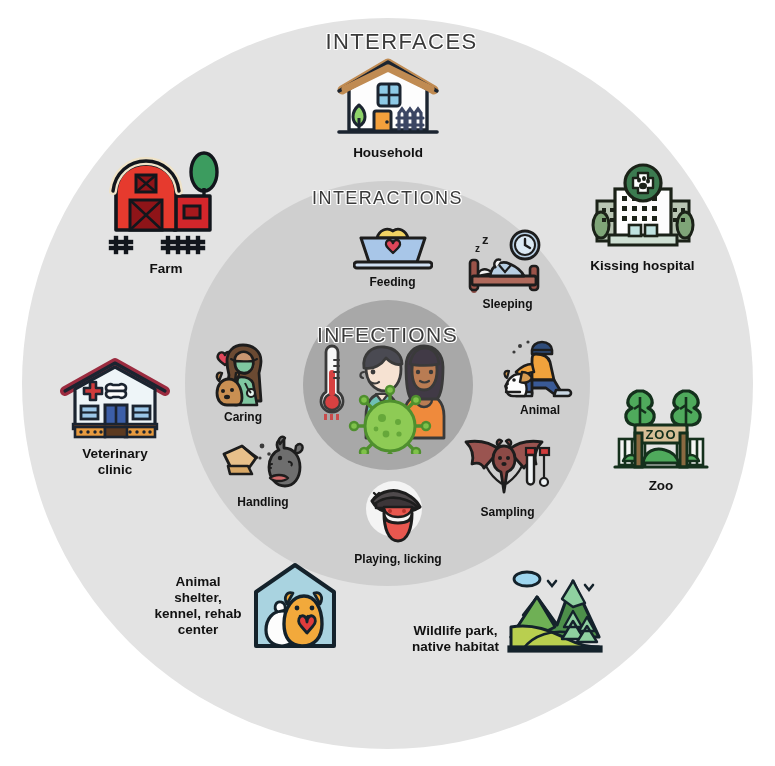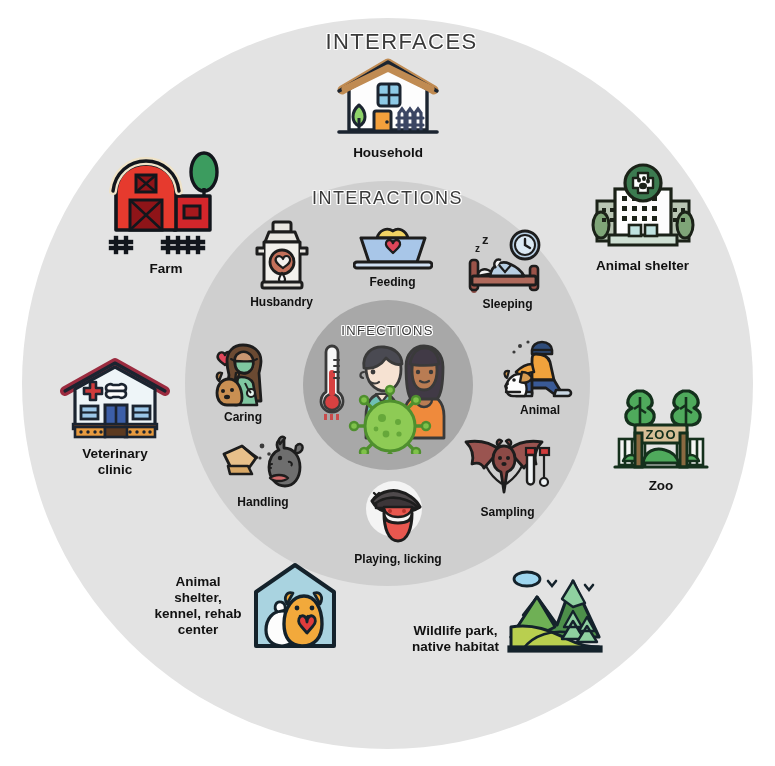--- a/index.html
+++ b/index.html
@@ -20,21 +20,21 @@
     color:#3a3a3a;
     text-shadow:
       -1px -1px 0 #fff, 1px -1px 0 #fff,
       -1px  1px 0 #fff, 1px  1px 0 #fff,
        0   -1px 0 #fff, 0    1px 0 #fff,
       -1px  0   0 #fff, 1px  0   0 #fff;
     white-space:nowrap;
   }
   #title-interfaces{left:0;right:0;top:29px;font-size:22px;padding-left:28px;}
   #title-interactions{left:0;right:0;top:188px;font-size:18px;}
-  #title-infections{left:0;right:0;top:323px;font-size:13px;}
+  #title-infections{left:0;right:0;top:323px;font-size:21px;}
 
   
   .node{position:absolute;display:flex;flex-direction:column;align-items:center;}
   .node .cap{
     font-size:13.5px;font-weight:bold;color:#111;text-align:center;
     line-height:1.18;margin-top:3px;white-space:pre-line;
   }
   .node.inner .cap{font-size:12px;}
   .art{display:block;}
 
@@ -170,21 +170,21 @@
       <rect x="58" y="62" width="12" height="11" fill="#bfe3e0" stroke="#1b2218" stroke-width="2.6"></rect>
       <circle cx="56" cy="20" r="18" fill="#3c7b50" stroke="#1b2218" stroke-width="3.2"></circle>
       <path d="M51 10 H61 V15 H66 V25 H61 V30 H51 V25 H46 V15 H51 Z" fill="#fdfdfd" stroke="#1b2218" stroke-width="2.4" stroke-linejoin="round"></path>
       <g fill="#1b2218">
         <ellipse cx="52" cy="17" rx="2" ry="2.6"></ellipse>
           <ellipse cx="57" cy="15.5" rx="2" ry="2.6"></ellipse>
         <ellipse cx="61" cy="18" rx="2" ry="2.6"></ellipse>
           <ellipse cx="56" cy="23" rx="4" ry="3.2"></ellipse>
       </g>
     </svg>
-    <div class="cap">Animal shelter</div>
+    <div class="cap">Kissing hospital</div>
   </div>
 
   <div class="node" id="n-vet">
     <svg class="art" width="112" height="86" viewBox="0 0 112 86">
       <path d="M6 34 L56 6 L106 34" fill="none" stroke="#9b2b3f" stroke-width="10" stroke-linejoin="round" stroke-linecap="round"></path>
       <path d="M6 34 L56 6 L106 34" fill="none" stroke="#1b2430" stroke-width="3.2" stroke-linejoin="round" stroke-linecap="round"></path>
       <path d="M16 32 L56 10 L96 32 L96 70 L16 70 Z" fill="#eef5f8" stroke="#1b2430" stroke-width="3.2" stroke-linejoin="round"></path>
       <path d="M31 25 H37 V31 H43 V37 H37 V43 H31 V37 H25 V31 H31 Z" fill="#cf3b3b" stroke="#1b2430" stroke-width="2.6" stroke-linejoin="round"></path>
       <path d="M54 28 c-3-2-7 0-7 3 0 2 1 3 3 3 h14 c2 0 3-1 3-3 0-3-4-5-7-3 z" fill="#fdfdfd" stroke="#1b2430" stroke-width="2.6" stroke-linejoin="round"></path>
       <path d="M54 40 c-3 2-7 0-7-3 0-2 1-3 3-3 h14 c2 0 3 1 3 3 0 3-4 5-7 3 z" fill="#fdfdfd" stroke="#1b2430" stroke-width="2.6" stroke-linejoin="round"></path>
@@ -274,34 +274,20 @@
       <path d="M4 72 L30 32 L48 62 L28 72 Z" fill="#6fb055" stroke="#14222b" stroke-width="2.6" stroke-linejoin="round"></path>
       <path d="M4 62 c22-4 40 4 56 12 c12 6 22 8 32 8 L92 84 L4 84 Z" fill="#b9cf4f" stroke="#14222b" stroke-width="3" stroke-linejoin="round"></path>
       <path d="M16 84 c10-14 30-20 48-16" fill="none" stroke="#14222b" stroke-width="2.4"></path>
       <path d="M66 46 l9 16 h-18 z M66 56 l11 18 h-22 z" fill="#8fd0a0" stroke="#14222b" stroke-width="2.4" stroke-linejoin="round"></path>
       <path d="M80 52 l8 14 h-16 z M80 61 l10 16 h-20 z" fill="#8fd0a0" stroke="#14222b" stroke-width="2.4" stroke-linejoin="round"></path>
       <rect x="2" y="82" width="92" height="4" fill="none" stroke="#14222b" stroke-width="3.2"></rect>
       <path d="M2 20 L2 84 L94 84 L94 20" fill="none" stroke="#14222b" stroke-width="0"></path>
     </svg>
   </div>
 
-  <div class="node inner" id="n-husbandry">
-    <svg class="art" width="62" height="74" viewBox="0 0 62 74">
-      <rect x="22" y="4" width="18" height="10" rx="2" fill="#e9e7e2" stroke="#1d1d1d" stroke-width="3"></rect>
-      <path d="M18 14 h26 l4 10 h-34 z" fill="#e9e7e2" stroke="#1d1d1d" stroke-width="3" stroke-linejoin="round"></path>
-      <path d="M13 24 h36 v40 a4 4 0 0 1 -4 4 h-28 a4 4 0 0 1 -4 -4 z" fill="#f2f0ec" stroke="#1d1d1d" stroke-width="3" stroke-linejoin="round"></path>
-      <path d="M13 30 L6 30 L6 36 L13 36" fill="#e9e7e2" stroke="#1d1d1d" stroke-width="3" stroke-linejoin="round"></path>
-      <path d="M49 30 L56 30 L56 36 L49 36" fill="#e9e7e2" stroke="#1d1d1d" stroke-width="3" stroke-linejoin="round"></path>
-      <circle cx="31" cy="44" r="12" fill="#c4705a" stroke="#1d1d1d" stroke-width="2.8"></circle>
-      <path d="M25 40 c2-3 6-2 7 1 c1-4 6-4 7 0 c1 4-3 6-7 9 c-4-3-9-6-7-10 z" fill="#f2f0ec" stroke="#1d1d1d" stroke-width="2.2" stroke-linejoin="round"></path>
-      <path d="M31 55 c2 3 3 5 3 6.5 a3 3 0 0 1 -6 0 c0-1.5 1-3.5 3-6.5 z" fill="#fdfdfd" stroke="#1d1d1d" stroke-width="2.2" stroke-linejoin="round"></path>
-      <rect x="11" y="64" width="40" height="6" rx="2" fill="#e3e0da" stroke="#1d1d1d" stroke-width="3"></rect>
-    </svg>
-    <div class="cap">Husbandry</div>
-  </div>
 
   <div class="node inner" id="n-feeding">
     <svg class="art" width="80" height="48" viewBox="0 0 80 48">
       <path d="M24 14 c2-8 10-11 16-7 c5-4 13-1 15 7 z" fill="#f2d464" stroke="#1d1d1d" stroke-width="2.8" stroke-linejoin="round"></path>
       <path d="M8 14 h64 l-8 24 h-48 z" fill="#a8c6e8" stroke="#1d1d1d" stroke-width="3" stroke-linejoin="round"></path>
       <path d="M4 38 h72 a3 3 0 0 1 0 6 h-72 a3 3 0 0 1 0-6 z" fill="#cfdff2" stroke="#1d1d1d" stroke-width="3"></path>
       <path d="M40 19 c1-3 4-4 6-2 c2 2 1 5 -1 7 l-5 5 l-5-5 c-2-2-3-5-1-7 c2-2 5-1 6 2 z" fill="#e0465a" stroke="#1d1d1d" stroke-width="2.4" stroke-linejoin="round"></path>
     </svg>
     <div class="cap">Feeding</div>
   </div>

